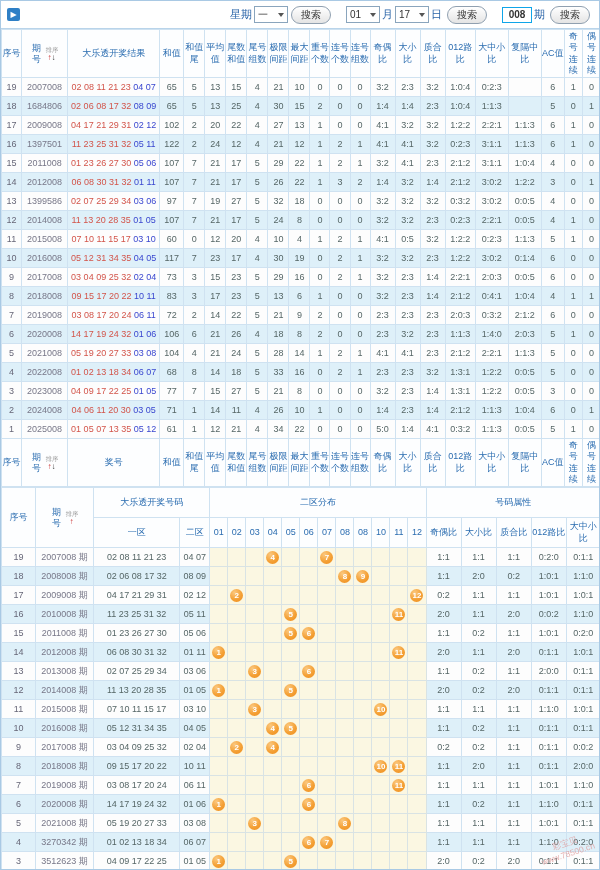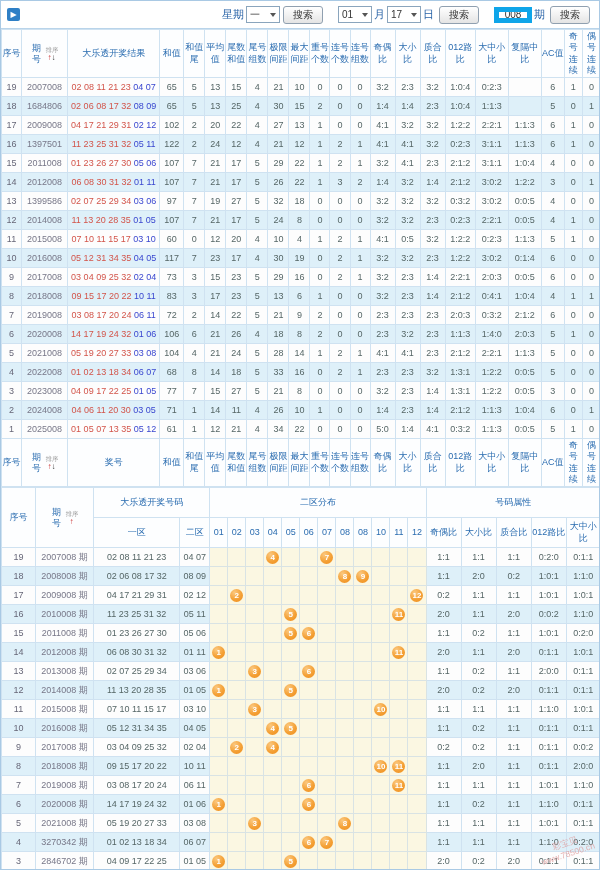--- a/index.html
+++ b/index.html
@@ -7,22 +7,22 @@
   .page { position: relative; width: 600px; height: 870px; border: 1px solid #a9c9e4; overflow: hidden; background: #fff; }
 
   
   .topbar { height: 28px; display: flex; align-items: center; padding: 0 6px; border-bottom: 1px solid #b9d4ea; background: #fff; }
   .title-icon { display: inline-block; width: 13px; height: 13px; background: #2e7fc6; border-radius: 2px; color: #fff; font-size: 8px; line-height: 13px; text-align: center; margin-right: 5px; flex: 0 0 auto; }
   .page-title { font-size: 14px; font-weight: bold; color: #1767b2; white-space: nowrap; }
   .controls { margin-left: auto; display: flex; align-items: center; font-size: 11px; }
   .lbl { color: #2a64a8; margin: 0 2px; white-space: nowrap; }
   .sel { display: inline-flex; align-items: center; justify-content: space-between; border: 1px solid #8aa5bd; background: #fff; height: 17px; min-width: 34px; padding: 0 3px; font-size: 10px; color: #333; cursor: default; }
   .caret { width: 0; height: 0; border-left: 3.5px solid transparent; border-right: 3.5px solid transparent; border-top: 4px solid #555; margin-left: 4px; }
-  .btn { height: 18px; padding: 0 9px; margin: 0 3px; border: 1px solid #90a0b0; border-radius: 3px; background: linear-gradient(#ffffff, #e4e4e4); font-size: 10px; color: #333; font-family: inherit; }
-  .txt { width: 38px; height: 16px; border: 5px solid #0ea5e9; font-size: 10px; text-align: center; color: #333; }
+  .btn { height: 18px; padding: 0 9px; margin: 0 3px; border: 1px solid #90a0b0; border-radius: 9px; background: linear-gradient(#ffffff, #e4e4e4); font-size: 10px; color: #333; font-family: inherit; }
+  .txt { width: 30px; height: 16px; border: 1px solid #0ea5e9; font-size: 10px; text-align: center; color: #333; font-weight: bold; }
   .gap { width: 12px; }
 
   
   table { border-collapse: collapse; table-layout: fixed; width: 600px; }
   th, td { border: 1px solid #cfe2f1; text-align: center; overflow: hidden; }
   th { font-size: 9px; font-weight: normal; color: #2a6cb0; line-height: 1.25; padding: 1px 0; background: #fdfeff; }
   td { font-size: 9px; color: #566; height: 19px; }
   #t1 thead th { height: 35px; }
   #t1 tr.foot th { height: 42px; }
   tbody tr:nth-child(even) td { background: #def0f9; }
@@ -1059,21 +1059,21 @@
           <td class="dist"></td>
           <td class="dist"></td>
           <td>1:1</td>
           <td>1:1</td>
           <td>1:1</td>
           <td>1:1:0</td>
           <td>0:2:0</td>
         </tr>
         <tr>
           <td class="seq">3</td>
-          <td class="issue">2846702 期</td>
+          <td class="issue">3512623 期</td>
           <td>04 09 17 22 25</td>
           <td>01 05</td>
           <td class="dist"><span class="ball">1</span></td>
           <td class="dist"></td>
           <td class="dist"></td>
           <td class="dist"></td>
           <td class="dist"><span class="ball">5</span></td>
           <td class="dist"></td>
           <td class="dist"></td>
           <td class="dist"></td>

